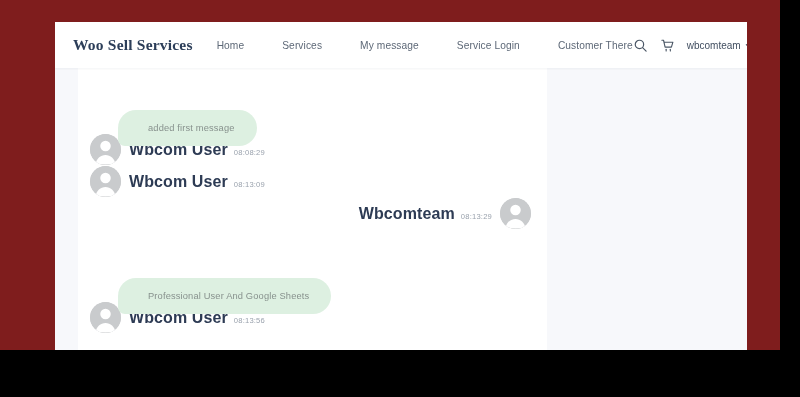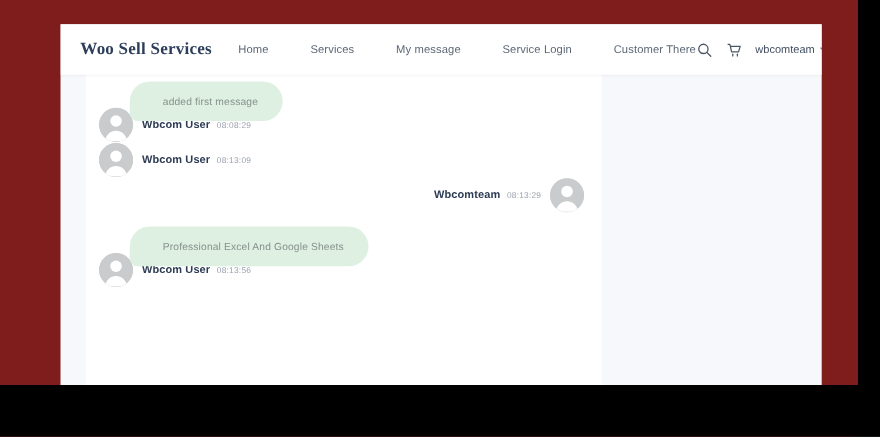--- a/index.html
+++ b/index.html
@@ -137,20 +137,21 @@
     background: #ddf0e1;
     color: #87918d;
     font-size: 9.3px;
     line-height: 1.3;
     padding: 12px 22px 12px 30px;
     border-radius: 26px;
     max-width: 300px;
     text-align: right;
     position: relative;
     letter-spacing: 0.15px;
+    margin-top: 36px;
   }
   .msg.left .bubble {
     margin-left: 28px;
     border-bottom-left-radius: 10px;
   }
   .msg.right .bubble {
     margin-right: 36px;
     padding: 12px 30px 12px 26px;
     border-bottom-right-radius: 10px;
   }
@@ -193,21 +194,21 @@
     display: block;
   }
   .meta-text {
     display: flex;
     align-items: baseline;
     gap: 6px;
   }
   .msg.left .meta-text { margin-left: 8px; }
   .msg.right .meta-text { margin-right: 8px; }
   .author {
-    font-size: 10px;
+    font-size: 16px;
     font-weight: bold;
     color: #2d3b54;
     white-space: nowrap;
     letter-spacing: 0.1px;
   }
   .time {
     font-size: 7.6px;
     color: #9aa2ad;
     white-space: nowrap;
     letter-spacing: 0.2px;
@@ -328,21 +329,21 @@
                 <circle cx="16" cy="16" r="16" fill="#c9cbcd"></circle>
                 <circle cx="16" cy="12.4" r="5.4" fill="#ffffff"></circle>
                 <path d="M5.6 31.5c0.9-6.2 5.3-9.9 10.4-9.9s9.5 3.7 10.4 9.9z" fill="#ffffff"></path>
               </svg>
             </span>
           </div>
         </div>
 
         <div class="msg left">
           <div class="bubble-wrap">
-            <div class="bubble">Professional Excel And Google Sheets</div>
+            <div class="bubble">Professional User And Google Sheets</div>
           </div>
           <div class="meta-row">
             <span class="avatar">
               <svg viewBox="0 0 32 32" width="31" height="31">
                 <circle cx="16" cy="16" r="16" fill="#c9cbcd"></circle>
                 <circle cx="16" cy="12.4" r="5.4" fill="#ffffff"></circle>
                 <path d="M5.6 31.5c0.9-6.2 5.3-9.9 10.4-9.9s9.5 3.7 10.4 9.9z" fill="#ffffff"></path>
               </svg>
             </span>
             <span class="meta-text">

